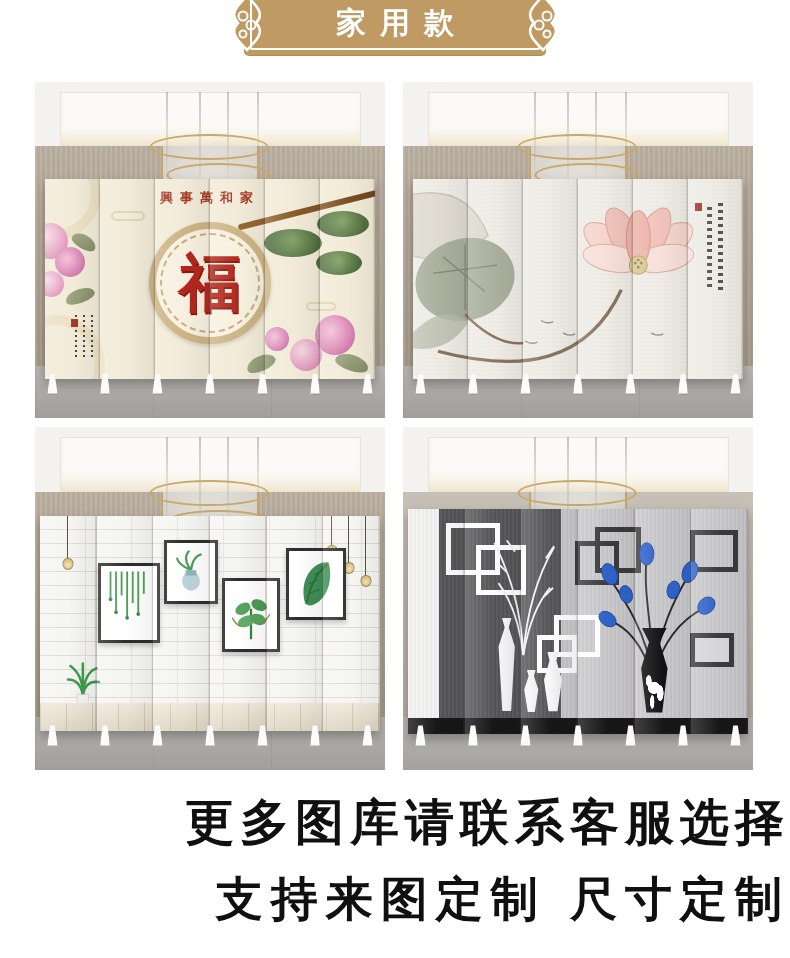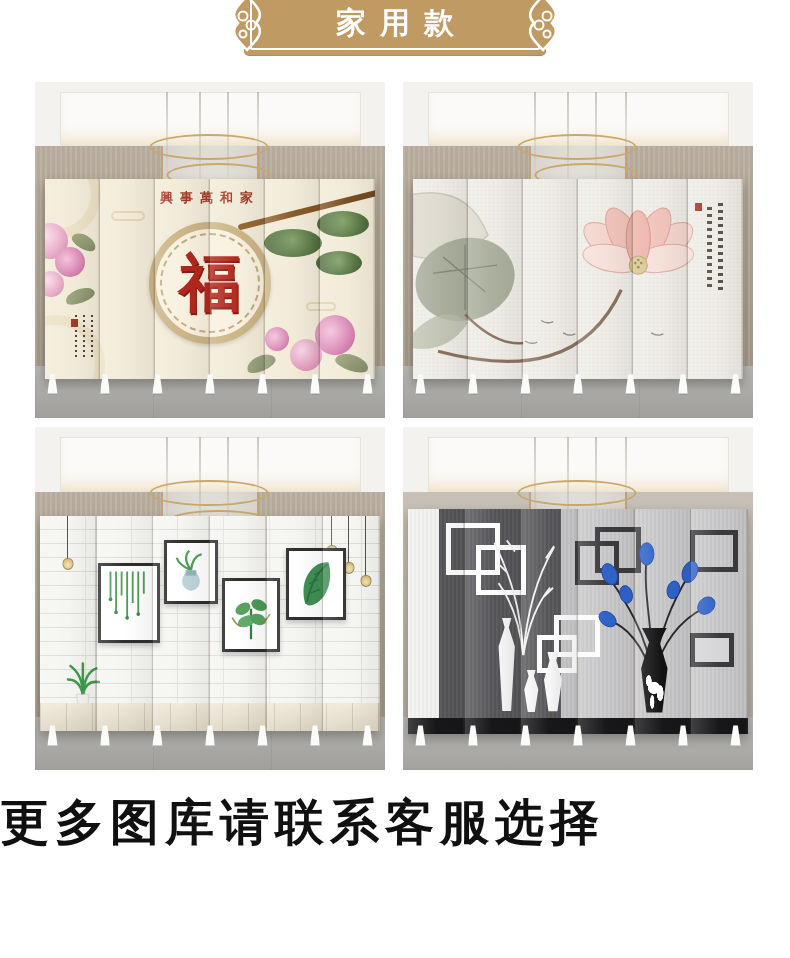--- a/index.html
+++ b/index.html
@@ -129,21 +129,21 @@
   .blackvase { position:absolute; background:#121212;
       clip-path:polygon(22% 0,78% 0,62% 16%,80% 46%,68% 96%,32% 96%,20% 46%,38% 16%); }
   .blackvase .flower-pattern { position:absolute; inset:0;
       background:radial-gradient(circle at 50% 68%, #ffffff 0 9%, transparent 10%),
                  radial-gradient(ellipse at 38% 60%, #ffffff 0 7%, transparent 8%),
                  radial-gradient(ellipse at 64% 74%, #ffffff 0 8%, transparent 9%),
                  radial-gradient(ellipse at 46% 84%, #ffffff 0 6%, transparent 7%); }
   .stems-svg { position:absolute; width:100%; height:100%; inset:0; pointer-events:none; }
 
   
-  .footer { position:absolute; left:0; right:0; top:782px; text-align:left; color:#101010;
+  .footer { position:absolute; left:0; right:0; top:782px; text-align:right; color:#101010;
       font-family:"DejaVu Serif", serif; font-weight:900; }
   .footer .line1 { font-size:49px; letter-spacing:6px; line-height:80px; }
   .footer .line2 { font-size:47px; letter-spacing:8px; line-height:74px; }
 </style>
 </head>
 <body>
 
 <div class="banner">
   <svg class="banner-orn left" viewBox="0 0 40 58">
     <path d="M20 2 C30 12 38 20 29 29 C38 38 30 46 20 56 C10 46 2 38 11 29 C2 20 10 12 20 2 Z" fill="#bf9a63" stroke="#ffffff" stroke-width="2.5"></path>
@@ -468,13 +468,14 @@
         <i class="foot"></i>
         <i class="foot"></i>
         <i class="foot"></i>
         <i class="foot"></i>
     </div>
   </div>
 </div>
 
 <div class="footer">
   <div class="line1">更多图库请联系客服选择</div>
+  <div class="line2">支持来图定制 尺寸定制</div>
 </div>
 
 </body></html>

